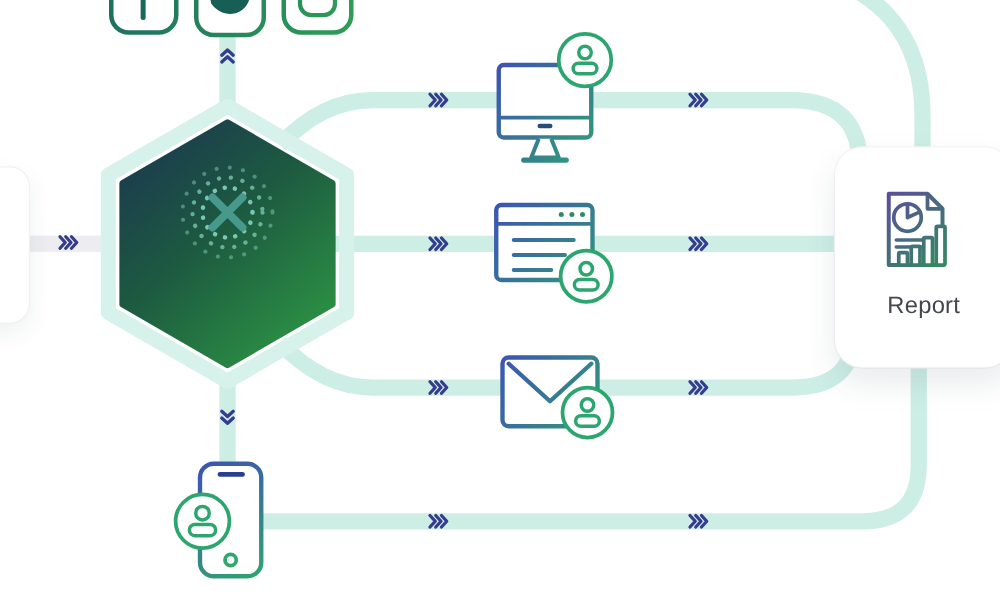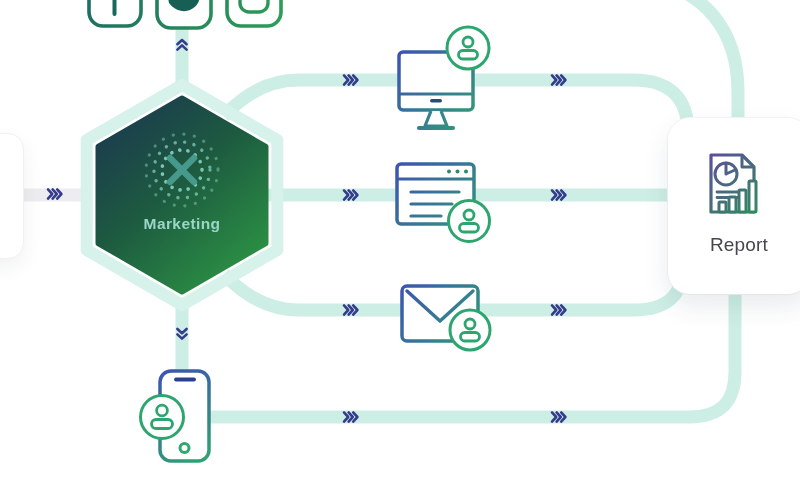--- a/index.html
+++ b/index.html
@@ -160,21 +160,20 @@
       <use href="#chevR" x="344" y="412.4"></use>
       <use href="#chevR" x="552" y="412.4"></use>
       <use href="#chevU" x="177.4" y="40"></use>
       <use href="#chevD" x="177.4" y="329"></use>
     </g>
   </svg>
 
   <div class="card left-card"></div>
 
   <div class="hub-label">
-    <div>Marketing</div>
   </div>
 
   <div class="card report-card">
     <svg class="rep-icon" width="72" height="72" viewBox="0 0 72 72">
       <defs>
         <linearGradient id="repGrad" gradientUnits="userSpaceOnUse" x1="6" y1="4" x2="62" y2="66">
           <stop offset="0" stop-color="#5e4b9e"></stop>
             <stop offset="1" stop-color="#2e9059"></stop>
         </linearGradient>
       </defs>

